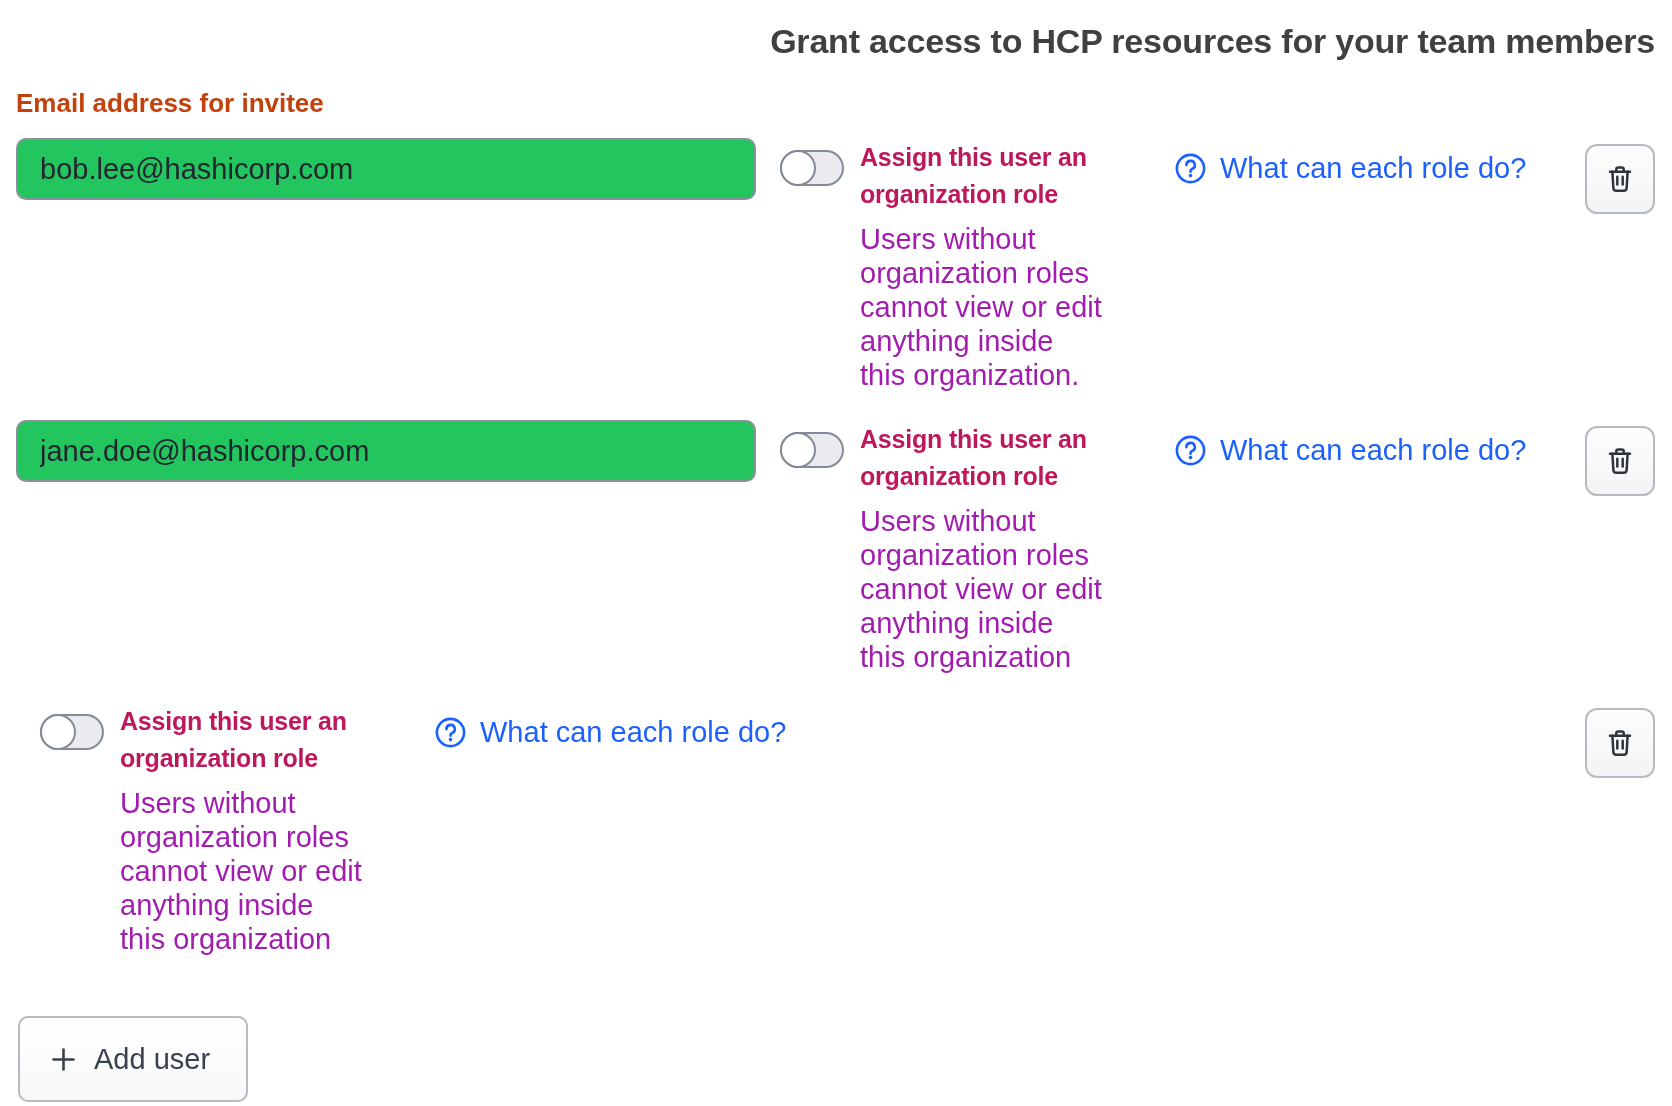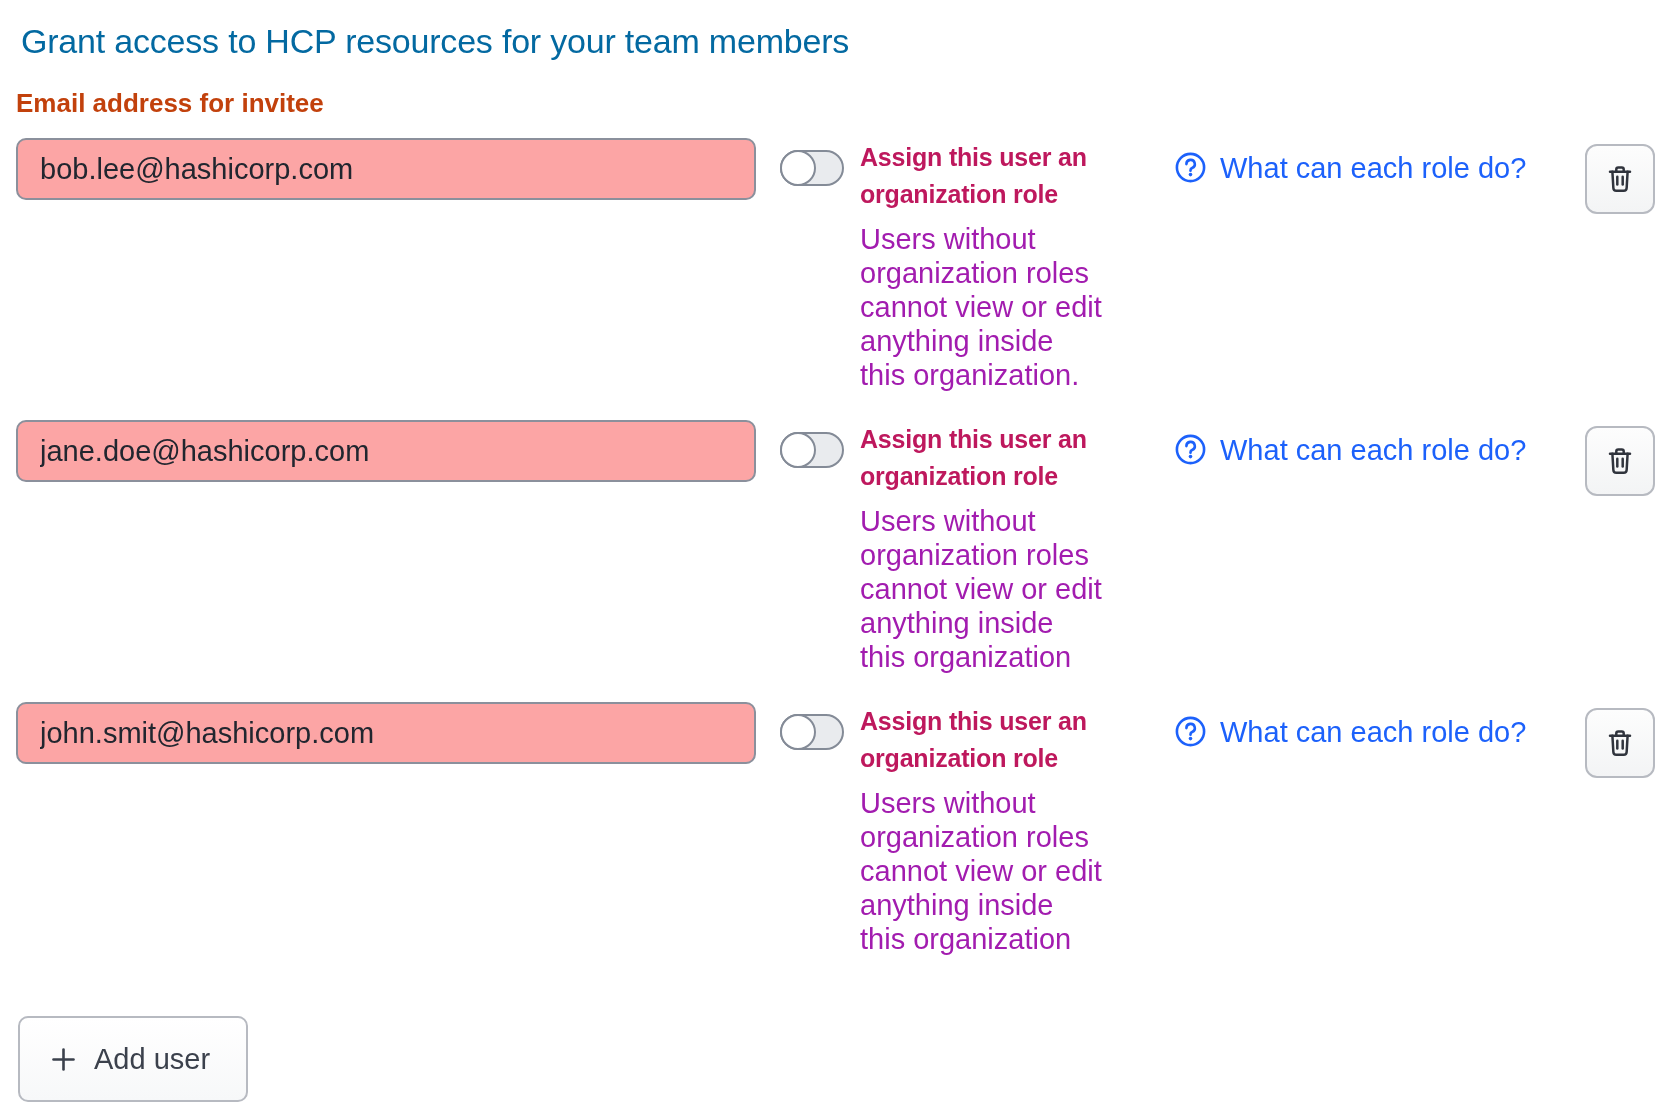--- a/index.html
+++ b/index.html
@@ -6,39 +6,39 @@
   html, body { margin: 0; padding: 0; background: #ffffff; }
   body {
     width: 1672px; height: 1106px; overflow: hidden;
     font-family: "Liberation Sans", "DejaVu Sans", sans-serif;
     color: #1b212d;
   }
   .container { padding: 16px 17px 0 16px; }
 
   .page-title {
     margin: 4px 0 0 5px;
-    font-size: 34px; line-height: 42px; font-weight: 400;
-    color: #0369a1; letter-spacing: -0.2px;
+    font-size: 34px; line-height: 42px; font-weight: 700;
+    color: #404040; letter-spacing: -0.2px; text-align: right;
   }
   .email-label {
     margin: 24px 0 18px 0;
     font-size: 26px; line-height: 34px; font-weight: 700;
     color: #c2410c;
   }
 
   .user-row {
     display: flex; align-items: flex-start;
     min-height: 244px; margin-bottom: 28px;
   }
   .email-input {
     width: 740px; height: 62px; flex: none;
     border: 2px solid #8b909c; border-radius: 10px;
     padding: 0 22px; font-size: 29px; color: #21262f;
     font-family: "Liberation Sans", "DejaVu Sans", sans-serif;
-    outline: none; background: #fca5a5;
+    outline: none; background: #22c55e;
   }
 
   .toggle {
     flex: none; position: relative;
     width: 64px; height: 36px; margin: 12px 0 0 24px;
     border: 2px solid #848b97; border-radius: 18px;
     background: #e9ebee; cursor: pointer;
   }
   .toggle-knob {
     position: absolute; left: -2px; top: -2px;
@@ -51,21 +51,21 @@
     font-size: 25px; line-height: 37px; font-weight: 700;
     color: #be185d; max-width: 274px; letter-spacing: -0.2px;
   }
   .role-desc {
     margin-top: 9px;
     font-size: 29px; line-height: 34px; font-weight: 400;
     color: #a21caf; max-width: 242px;
   }
 
   .help-col {
-    display: flex; align-items: flex-start;
+    display: flex; align-items: flex-end;
     margin: 13px 0 0 32px; flex: none;
     text-decoration: none; cursor: pointer;
   }
   .help-icon { width: 33px; height: 33px; flex: none; display: block; }
   .help-text {
     margin-left: 13px; font-size: 29px; line-height: 34px;
     color: #1c61fb; white-space: nowrap;
   }
 
   .delete-button {
@@ -150,21 +150,20 @@
         <path d="M6 8.7h20"></path>
         <path d="M12.3 8.7V6.3c0-1.05.85-1.9 1.9-1.9h3.6c1.05 0 1.9.85 1.9 1.9v2.4"></path>
         <path d="M8.4 8.7l.95 16.3c.09 1.55 1.37 2.7 2.92 2.7h7.46c1.55 0 2.83-1.15 2.92-2.7l.95-16.3"></path>
         <path d="M13.3 13.8v7.6"></path>
         <path d="M18.7 13.8v7.6"></path>
       </svg>
     </button>
   </div>
 
   <div class="user-row">
-    <input class="email-input" type="text" value="john.smit@hashicorp.com" style="">
     <div class="toggle" role="switch" aria-checked="false">
       <div class="toggle-knob"></div>
     </div>
     <div class="role-col">
       <div class="role-label">Assign this user an organization role</div>
       <div class="role-desc">Users without organization roles cannot view or edit anything inside this organization</div>
     </div>
     <a class="help-col">
       <svg class="help-icon" viewBox="0 0 33 33">
         <circle cx="16.5" cy="16.5" r="13.6" fill="none" stroke="#1c61fb" stroke-width="2.6"></circle>

